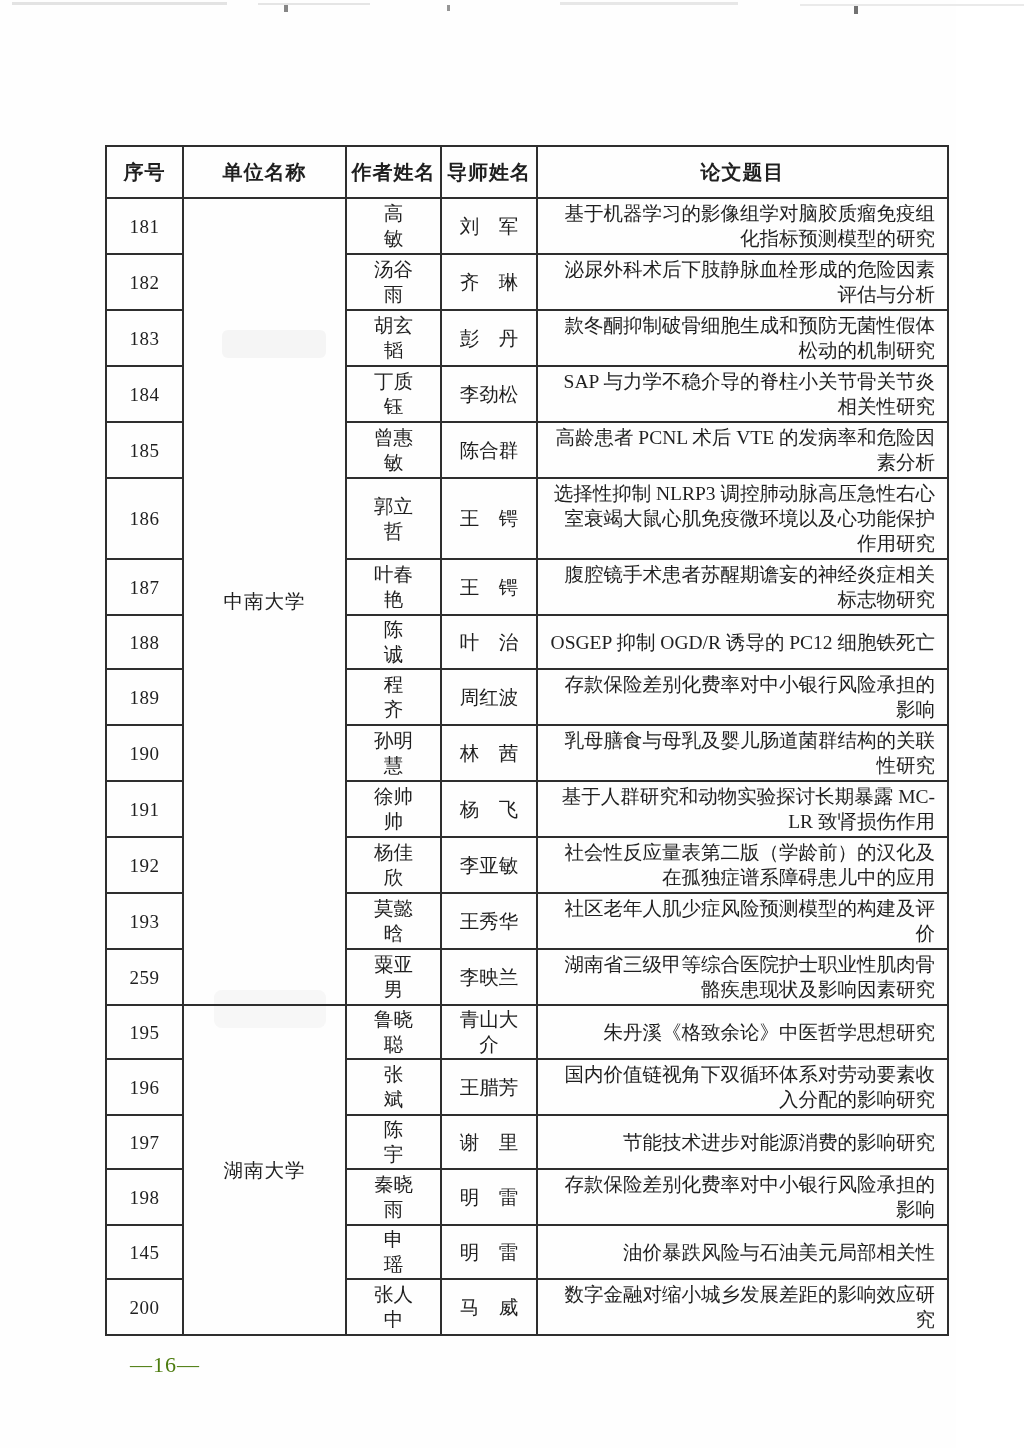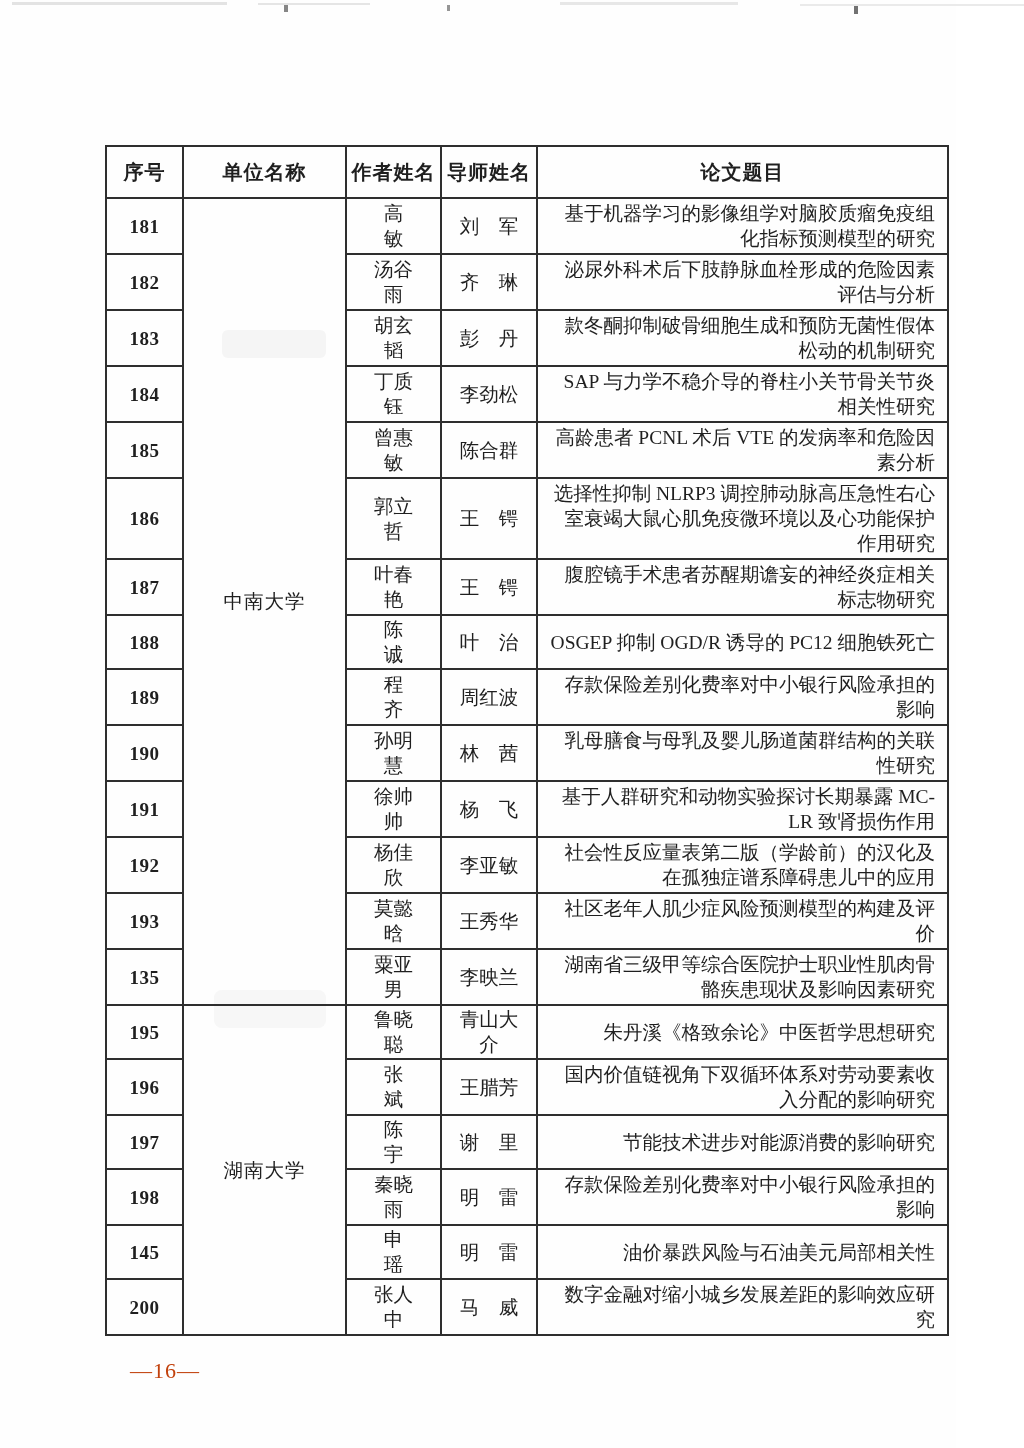--- a/index.html
+++ b/index.html
@@ -43,43 +43,41 @@
   .thesis td {
     font-size: 19.5px;
     line-height: 25px;
     height: 44px;
     padding: 1px 6px;
     text-align: center;
   }
   td.col-no {
     font-size: 19px;
     letter-spacing: 0.5px;
-    font-weight: bold;
   }
   td.col-univ {
     letter-spacing: 1px;
   }
   td.col-author {
     padding: 1px 24px;
   }
   td.col-advisor {
     padding: 1px 16px;
   }
   td.col-title {
     text-align: right;
     padding: 2px 12px 2px 11px;
   }
   .page-number {
     position: absolute;
     left: 130px;
     top: 1352px;
     font-size: 22px;
     letter-spacing: 1px;
-    color: #c2410c;
-    margin-top: 6px;
+    color: #4d7c0f;
   }
   
   .artifact { position: absolute; pointer-events: none; }
   .a1 { left: 12px;  top: 2px; width: 215px; height: 3px; background: #cccccc; opacity: .55; }
   .a2 { left: 258px; top: 3px; width: 112px; height: 2px; background: #d4d4d4; opacity: .6; }
   .a3 { left: 560px; top: 2px; width: 178px; height: 3px; background: #cfcfcf; opacity: .5; }
   .a4 { left: 800px; top: 4px; width: 300px; height: 2px; background: #d8d8d8; opacity: .55; }
   .s1 { left: 284px; top: 5px; width: 4px; height: 7px; background: #5e5e5e; opacity: .75; }
   .s2 { left: 447px; top: 5px; width: 3px; height: 6px; background: #6a6a6a; opacity: .7; }
   .s3 { left: 854px; top: 6px; width: 4px; height: 8px; background: #4f4f4f; opacity: .8; }
@@ -192,21 +190,21 @@
           <td class="col-advisor">李亚敏</td>
           <td class="col-title">社会性反应量表第二版（学龄前）的汉化及在孤独症谱系障碍患儿中的应用</td>
         </tr>
         <tr>
           <td class="col-no">193</td>
           <td class="col-author">莫懿晗</td>
           <td class="col-advisor">王秀华</td>
           <td class="col-title">社区老年人肌少症风险预测模型的构建及评价</td>
         </tr>
         <tr>
-          <td class="col-no">135</td>
+          <td class="col-no">259</td>
           <td class="col-author">粟亚男</td>
           <td class="col-advisor">李映兰</td>
           <td class="col-title">湖南省三级甲等综合医院护士职业性肌肉骨骼疾患现状及影响因素研究</td>
         </tr>
         <tr>
           <td class="col-no">195</td>
           <td class="col-univ" rowspan="6">湖南大学</td>
           <td class="col-author">鲁晓聪</td>
           <td class="col-advisor">青山大介</td>
           <td class="col-title">朱丹溪《格致余论》中医哲学思想研究</td>

